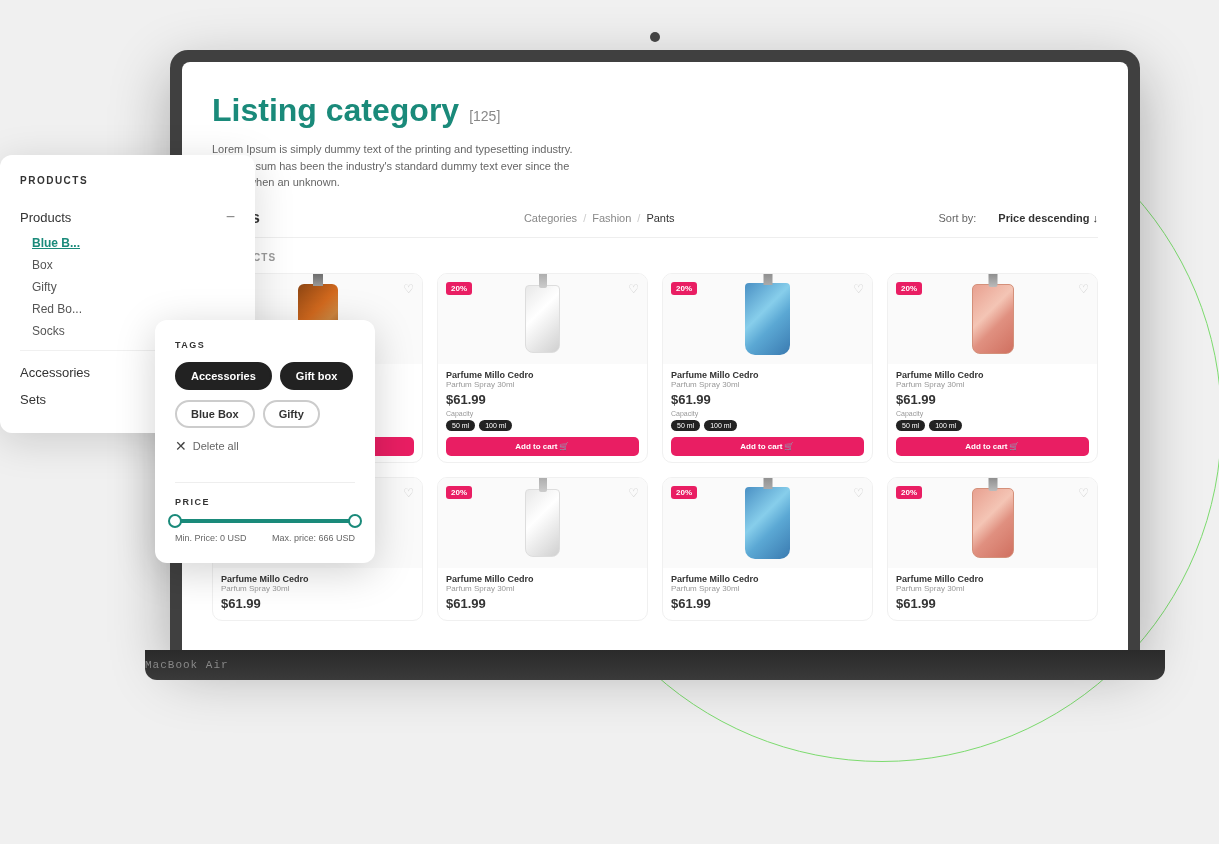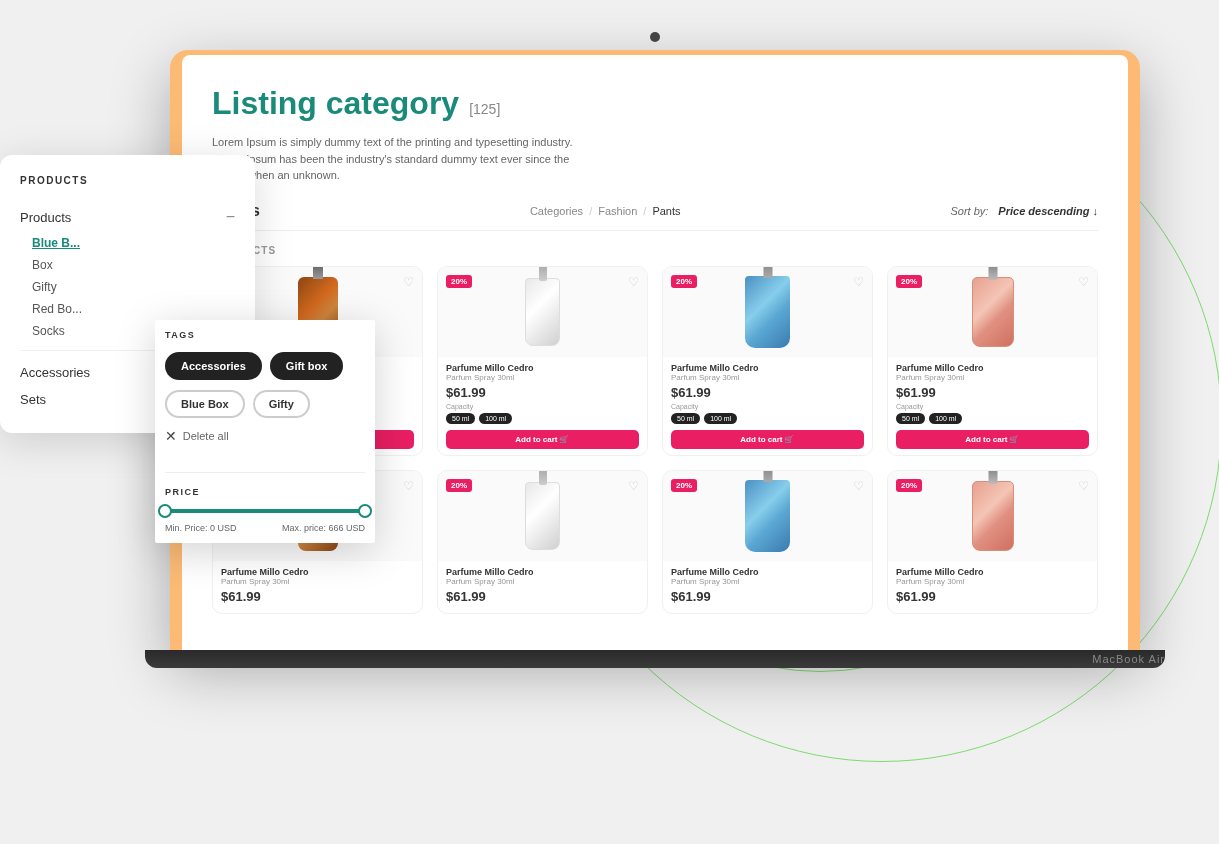--- a/index.html
+++ b/index.html
@@ -60,48 +60,49 @@
     
     .laptop-container {
       position: absolute;
       top: 50px;
       left: 170px;
       width: 1000px;
       height: 680px;
     }
 
     .laptop-screen-outer {
-      background: #fdba74;
+      background: #404040;
       border-radius: 18px 18px 0 0;
-      padding: 5px 12px 0 12px;
+      padding: 12px 12px 0 12px;
       width: 970px;
       height: 600px;
       position: relative;
       box-shadow: 0 20px 60px rgba(0,0,0,0.3);
     }
 
     .laptop-screen-inner {
       background: #fff;
       border-radius: 8px 8px 0 0;
       width: 100%;
       height: 100%;
       overflow: hidden;
       position: relative;
     }
 
     .laptop-base {
       background: linear-gradient(180deg, #2a2a2a 0%, #3a3a3a 100%);
-      height: 18px;
+      height: 30px;
       width: 1020px;
       margin-left: -25px;
       border-radius: 0 0 12px 12px;
       position: relative;
       display: flex;
-      justify-content: flex-end;
-      align-items: center;
+      justify-content: flex-start;
+      align-items: center;
+      font-family: Liberation Mono, monospace;
     }
 
     .laptop-base-text {
       color: #888;
       font-size: 11px;
       letter-spacing: 1px;
     }
 
     .laptop-notch {
       width: 10px;
@@ -169,24 +170,23 @@
       font-size: 11px;
       color: #888;
     }
 
     .breadcrumb-sep { color: #ccc; }
     .breadcrumb-active { color: #333; }
 
     .sort-row {
       display: flex;
       align-items: center;
-      gap: 10px;
+      gap: 22px;
       font-size: 11px;
       color: #666;
-      font-style: italic;
     }
 
     .sort-value { font-weight: 600; color: #333; }
 
     .products-section-label {
       font-size: 10px;
       font-weight: 700;
       color: #999;
       letter-spacing: 1px;
       margin-bottom: 10px;
@@ -438,23 +438,23 @@
       margin: 8px 0;
     }
 
     
     .tags-popup {
       position: absolute;
       top: 320px;
       left: 155px;
       width: 220px;
       background: #fff;
-      border-radius: 2px;
+      border-radius: 12px;
       box-shadow: 0 8px 40px rgba(0,0,0,0.18);
-      padding: 10px;
+      padding: 20px;
       z-index: 20;
     }
 
     .tags-title {
       font-size: 9px;
       font-weight: 800;
       color: #333;
       letter-spacing: 1.5px;
       margin-bottom: 12px;
     }

